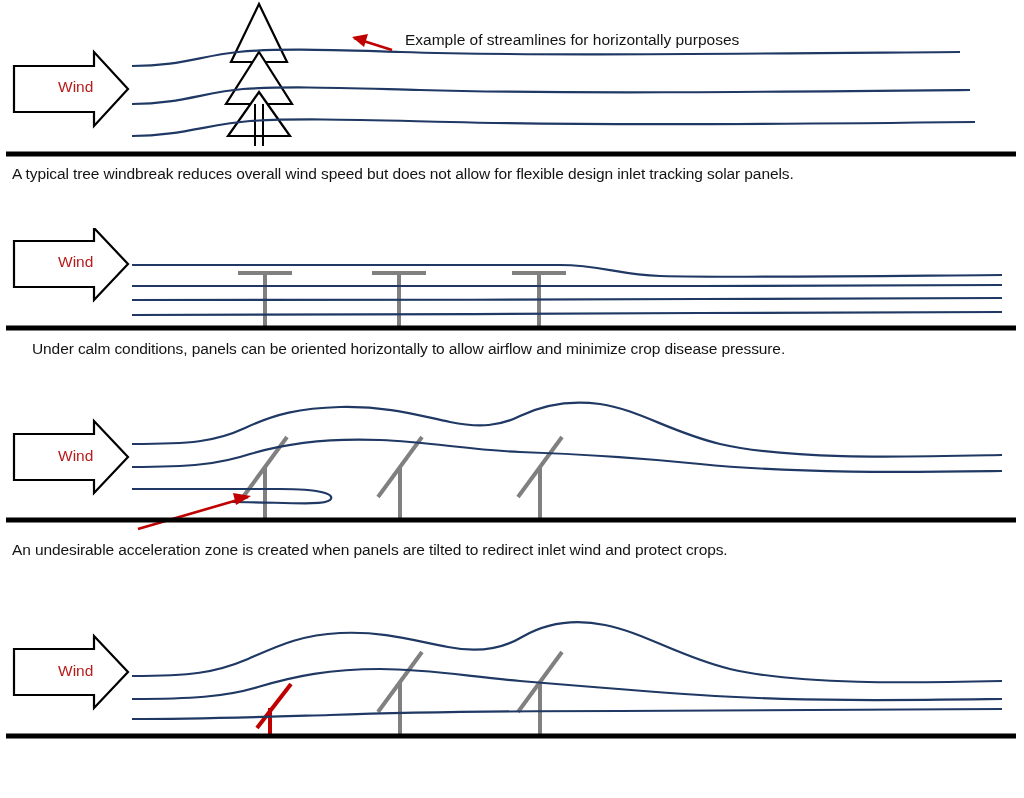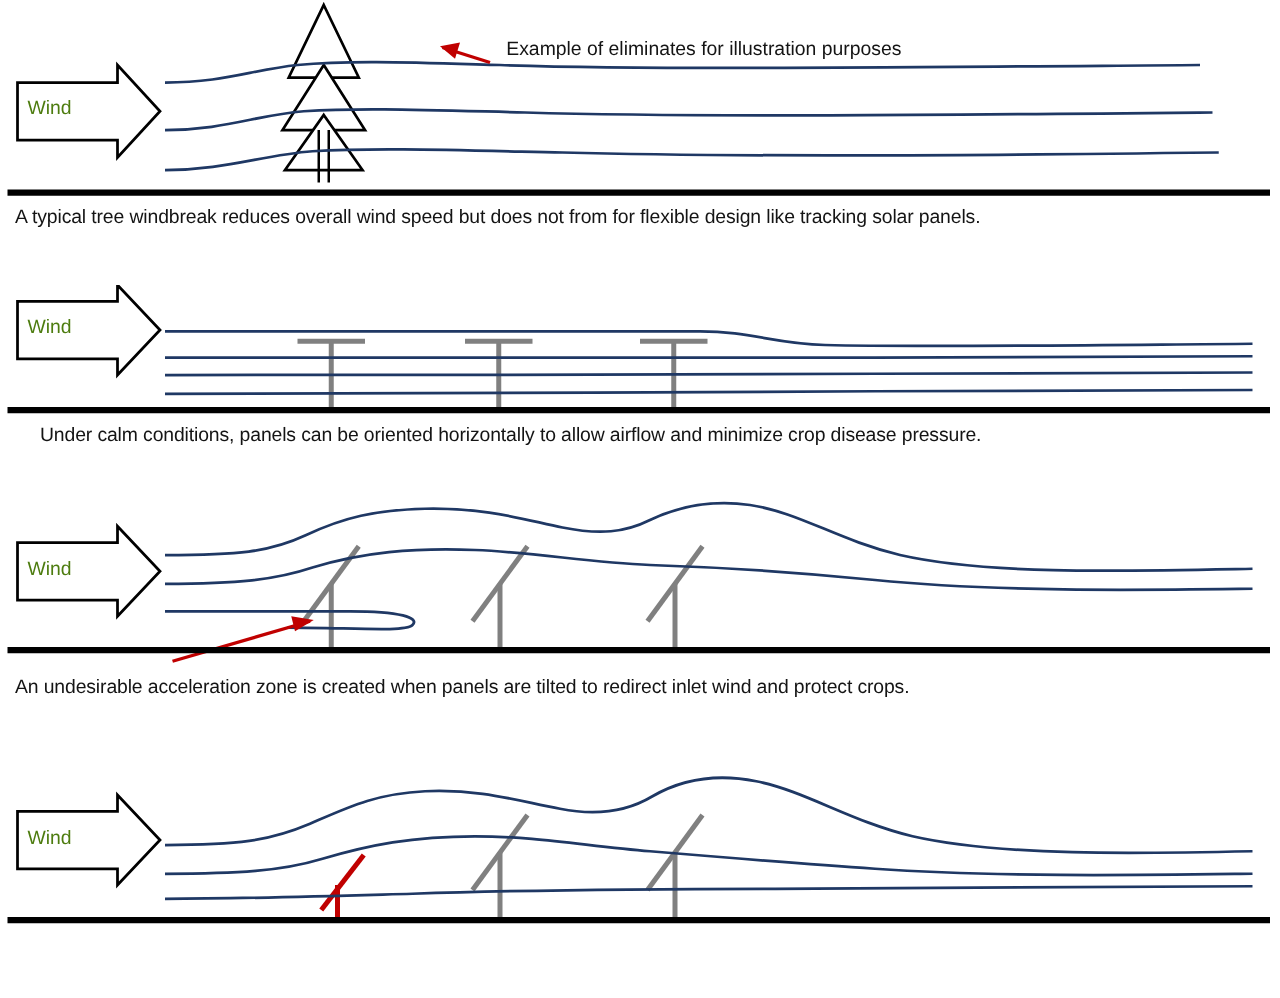--- a/index.html
+++ b/index.html
@@ -39,21 +39,22 @@
   }
   .annotation-label {
     position: absolute;
     font-size: 15.5px;
     color: #141414;
     white-space: nowrap;
   }
   .wind-label {
     position: absolute;
     font-size: 15.5px;
-    color: #4d7c0f;
+    color: #b91c1c;
+    margin-left: 36px;
   }
 </style>
 </head>
 <body>
 
 <div class="figure">
 
   <div class="panel" style="top:0;height:165px;">
     <svg class="panel-svg" width="1024" height="165" viewBox="0 0 1024 165" xmlns="http://www.w3.org/2000/svg">
 
@@ -75,23 +76,23 @@
       </g>
 
       <g>
         <path d="M392 50 L354 38" stroke="#C00000" stroke-width="2.6" fill="none"></path>
         <path d="M352 37 L368 34 L364 47 Z" fill="#C00000"></path>
       </g>
 
       <line x1="6" y1="154" x2="1016" y2="154" stroke="#000000" stroke-width="5"></line>
     </svg>
     <div class="wind-label" style="top:78px;left:22px;">Wind</div>
-    <div class="annotation-label" style="top:31px;left:405px;">Example of eliminates for illustration purposes</div>
+    <div class="annotation-label" style="top:31px;left:405px;">Example of streamlines for horizontally purposes</div>
   </div>
-  <div class="caption" style="top:165px;">A typical tree windbreak reduces overall wind speed but does not from for flexible design like tracking solar panels.</div>
+  <div class="caption" style="top:165px;">A typical tree windbreak reduces overall wind speed but does not allow for flexible design inlet tracking solar panels.</div>
 
   <div class="panel" style="top:228px;height:110px;">
     <svg class="panel-svg" width="1024" height="110" viewBox="0 0 1024 110" xmlns="http://www.w3.org/2000/svg">
 
       <g>
         <path d="M14 13 L94 13 L94 0 L128 36 L94 72 L94 59 L14 59 Z" fill="#ffffff" stroke="#000000" stroke-width="2.2" stroke-linejoin="miter"></path>
       </g>
 
       <g stroke="#808080" stroke-width="4" fill="none">
         <line x1="238" y1="45" x2="292" y2="45"></line>

